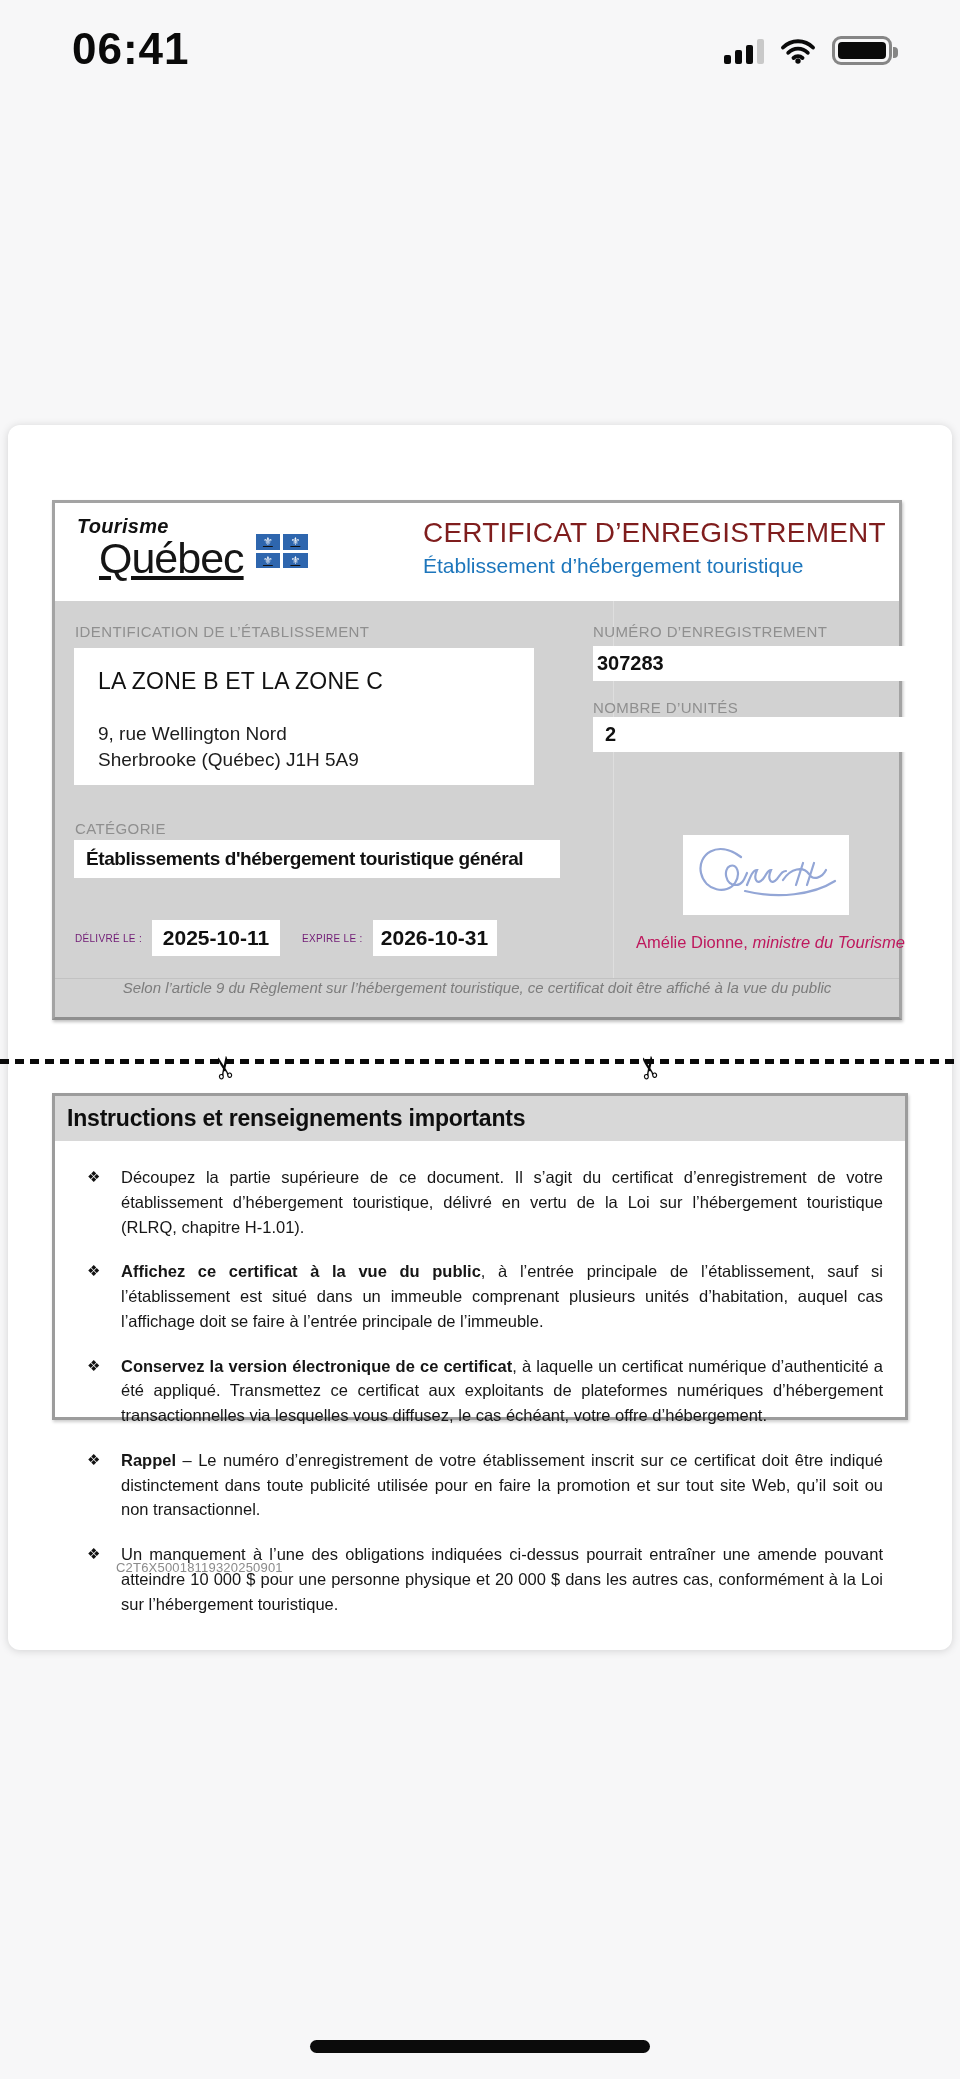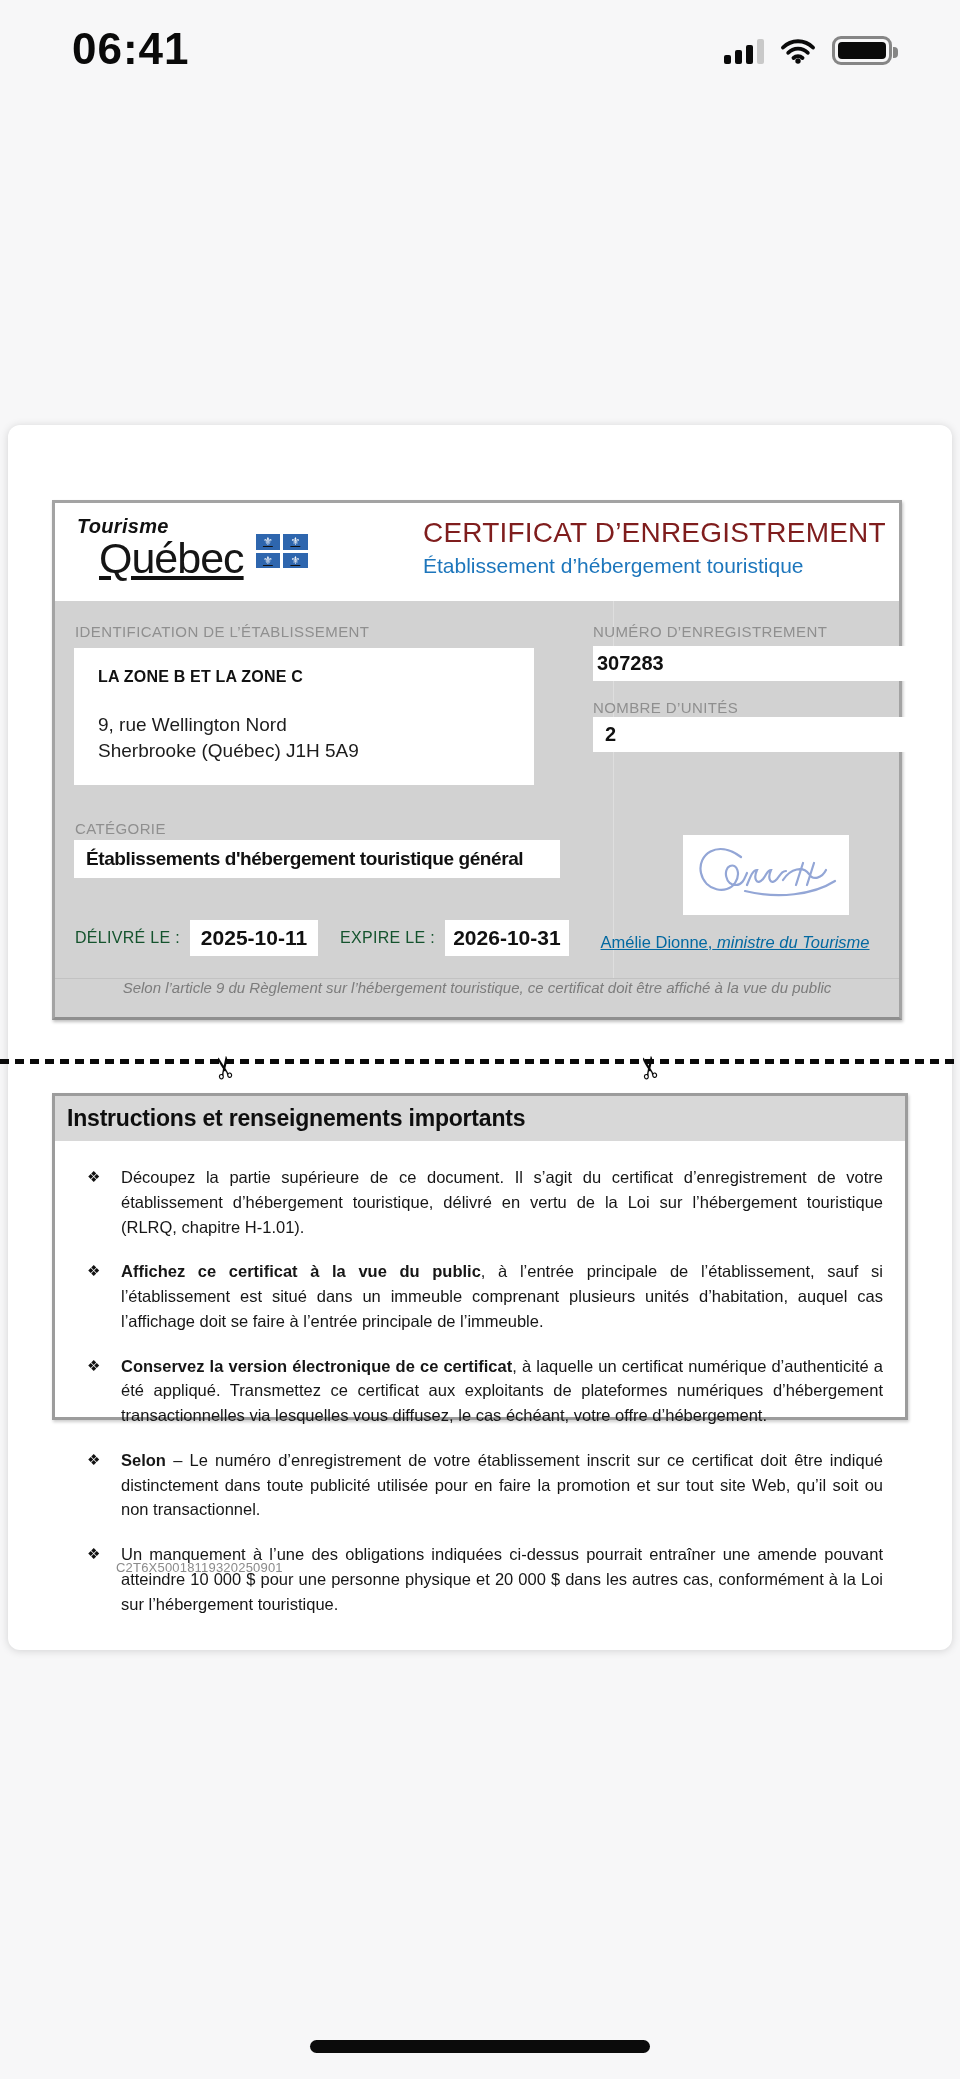--- a/index.html
+++ b/index.html
@@ -33,39 +33,39 @@
   .flag { width:52px; height:34px; margin-left:12px; background:#fff; display:grid;
           grid-template-columns:1fr 1fr; grid-template-rows:1fr 1fr; gap:3px; }
   .flag span { background:#2e66ae; color:#fff; font-size:11px; line-height:1;
                display:flex; align-items:center; justify-content:center; }
   .title-block { position:absolute; left:368px; top:14px; white-space:nowrap; }
   .cert-title { font-size:28px; color:#7f1d1d; letter-spacing:0.2px; }
   .cert-subtitle { font-size:21px; color:#1d76bc; margin-top:5px; }
   .field-label { position:absolute; font-size:15px; color:#8f8f8f; letter-spacing:0.4px; white-space:nowrap; }
   .white-box { position:absolute; background:#fff; }
   .ident-box { left:19px; top:145px; width:460px; height:137px; padding:20px 0 0 24px; }
-  .ident-name { font-size:16px; font-weight:700; letter-spacing:0.2px; }
+  .ident-name { font-size:23px; font-weight:400; letter-spacing:0.2px; }
   .ident-address { margin-top:26px; font-size:19px; line-height:1.35; color:#1c1c1c; }
   .col-divider { position:absolute; left:558px; top:98px; width:1px; height:377px; background:#dedede; }
   .num-box { left:538px; top:143px; width:316px; height:35px; line-height:35px; padding-left:4px;
              font-size:20px; font-weight:700; }
   .unit-box { left:538px; top:214px; width:316px; height:35px; line-height:35px; padding-left:12px;
               font-size:20px; font-weight:700; }
   .cat-box { left:19px; top:337px; width:486px; height:38px; line-height:38px; padding-left:12px;
              font-size:19px; font-weight:700; letter-spacing:-0.4px; white-space:nowrap; }
   .dates-row { position:absolute; left:20px; top:417px; display:flex; align-items:center; }
-  .date-label { font-size:16px; color:#14532d; letter-spacing:0.3px; white-space:nowrap; }
+  .date-label { font-size:10px; color:#701a75; letter-spacing:0.3px; white-space:nowrap; }
   .date-box { background:#fff; height:36px; line-height:36px; text-align:center;
               font-size:21px; font-weight:700; }
   .date-box.issued { width:128px; margin-left:10px; }
   .date-box.expires { width:124px; margin-left:10px; }
   .exp-label { margin-left:22px; }
   .sig-box { left:628px; top:332px; width:166px; height:80px; }
-  .sig-caption { position:absolute; left:510px; top:430px; width:340px; text-align:center;
-                 font-size:16.5px; color:#0369a1; white-space:nowrap;text-decoration:underline; }
+  .sig-caption { position:absolute; left:510px; top:430px; width:340px; text-align:right;
+                 font-size:16.5px; color:#be185d; white-space:nowrap; }
   .sig-caption .ministre { font-style:italic; }
   .cert-footer { position:absolute; left:0; right:0; top:475px; bottom:0; border-top:1px solid #c2c2c2;
                  display:flex; justify-content:center; }
   .cert-footer p { font-size:15px; font-style:italic; color:#7c7c7c; }
   
   .cut-line { position:absolute; left:0; top:1059px; width:960px; height:5px;
               background:repeating-linear-gradient(90deg,#0a0a0a 0 9px,transparent 9px 15px); }
   .scissors { position:absolute; font-size:30px; color:#0a0a0a; transform:rotate(-100deg); }
   .scissors.s1 { left:212px; top:1050px; }
   .scissors.s2 { left:637px; top:1050px; }
@@ -187,21 +187,21 @@
         <li>
           <span class="bullet">❖</span>
           <p><b>Affichez ce certificat à la vue du public</b><span>, à l’entrée principale de l’établissement, sauf si l’établissement est situé dans un immeuble comprenant plusieurs unités d’habitation, auquel cas l’affichage doit se faire à l’entrée principale de l’immeuble.</span></p>
         </li>
         <li>
           <span class="bullet">❖</span>
           <p><b>Conservez la version électronique de ce certificat</b><span>, à laquelle un certificat numérique d’authenticité a été appliqué. Transmettez ce certificat aux exploitants de plateformes numériques d’hébergement transactionnelles via lesquelles vous diffusez, le cas échéant, votre offre d’hébergement.</span></p>
         </li>
         <li>
           <span class="bullet">❖</span>
-          <p><b>Selon</b><span> – Le numéro d’enregistrement de votre établissement inscrit sur ce certificat doit être indiqué distinctement dans toute publicité utilisée pour en faire la promotion et sur tout site Web, qu’il soit ou non transactionnel.</span></p>
+          <p><b>Rappel</b><span> – Le numéro d’enregistrement de votre établissement inscrit sur ce certificat doit être indiqué distinctement dans toute publicité utilisée pour en faire la promotion et sur tout site Web, qu’il soit ou non transactionnel.</span></p>
         </li>
         <li>
           <span class="bullet">❖</span>
           <p><b></b><span>Un manquement à l’une des obligations indiquées ci-dessus pourrait entraîner une amende pouvant atteindre 10 000 $ pour une personne physique et 20 000 $ dans les autres cas, conformément à la Loi sur l’hébergement touristique.</span></p>
         </li>
       </ul>
     </div>
 
     <div class="doc-code">C2T6X50018119320250901</div>
   </div>

